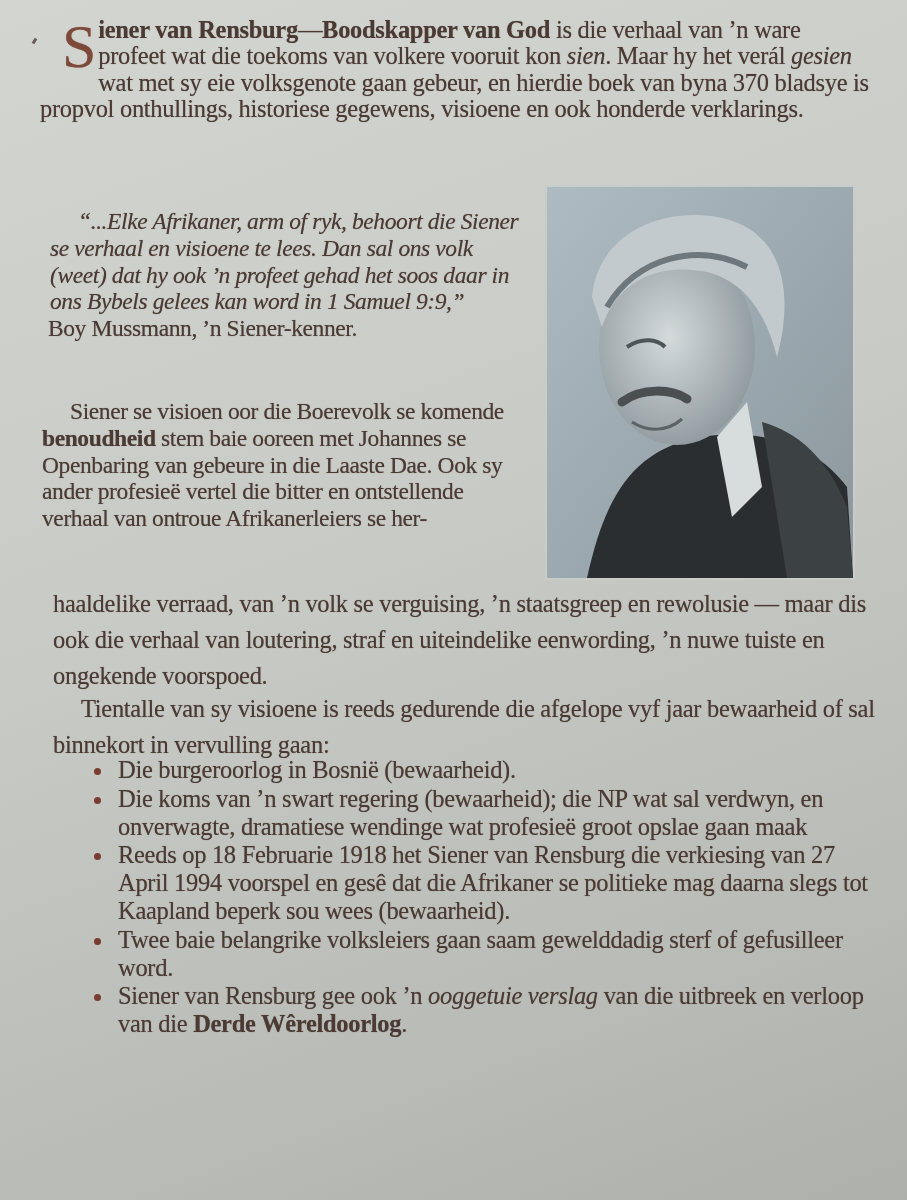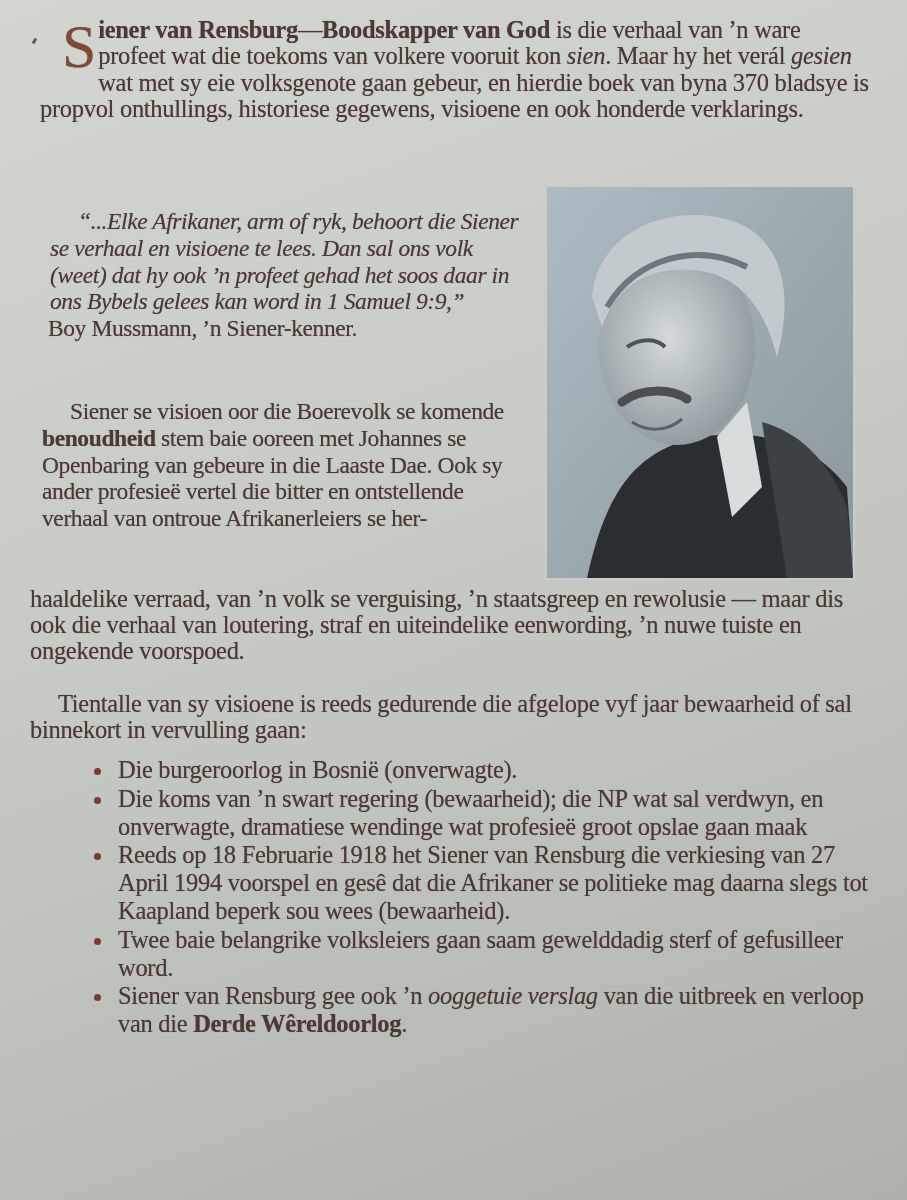--- a/index.html
+++ b/index.html
@@ -28,21 +28,21 @@
     position:absolute; left:547px; top:187px; width:306px; height:391px;
     background:#9fadb4;
     box-shadow: 0 0 0 2px #c9ccc8;
     overflow:hidden;
   }
   .narrow { position:absolute; left:50px; width:480px; font-size:23.5px; line-height:26.8px; letter-spacing:-0.4px; text-shadow:0 0 0.8px rgba(74,58,51,.6); }
   .quote { top:208px; font-style:italic; }
   .quote .attr { font-style:normal; margin-left:-2px; }
   .p2 { top:398px; left:42px; width:488px; }
   .indent { text-indent:28px; }
-  .wide { position:absolute; left:30px; width:830px; font-size:24.5px; line-height:26px; letter-spacing:-0.3px; text-shadow:0 0 0.8px rgba(74,58,51,.6); }
+  .wide { position:absolute; left:53px; width:830px; font-size:24.5px; line-height:36px; letter-spacing:-0.3px; text-shadow:0 0 0.8px rgba(74,58,51,.6); }
   .p2b { top:586px; }
   .p3 { top:691px; }
   ul.bullets { position:absolute; left:90px; top:756px; width:780px; margin:0; padding:0; list-style:none;
     font-size:24.5px; line-height:27.8px; letter-spacing:-0.3px; text-shadow:0 0 0.8px rgba(74,58,51,.6); }
   ul.bullets li { position:relative; padding-left:28px; margin-bottom:1px; }
   .dot { position:absolute; left:4px; top:12px; width:7px; height:7px; border-radius:50%; background:#7a3b30; }
 </style>
 </head>
 <body>
 
@@ -85,19 +85,19 @@
 
   <div class="narrow p2 indent">
     <span>Siener se visioen oor die Boerevolk se komende </span><span class="b">benoudheid</span><span> stem baie ooreen met Johannes se Openbaring van gebeure in die Laaste Dae. Ook sy ander profesieë vertel die bitter en ontstellende verhaal van ontroue Afrikanerleiers se her-</span>
   </div>
 
   <div class="wide p2b">haaldelike verraad, van ’n volk se verguising, ’n staatsgreep en rewolusie — maar dis ook die verhaal van loutering, straf en uiteindelike eenwording, ’n nuwe tuiste en ongekende voorspoed.</div>
 
   <div class="wide p3 indent">Tientalle van sy visioene is reeds gedurende die afgelope vyf jaar bewaarheid of sal binnekort in vervulling gaan:</div>
 
   <ul class="bullets">
-    <li><span class="dot"></span><span>Die burgeroorlog in Bosnië (onverwagte).</span></li>
+    <li><span class="dot"></span><span>Die burgeroorlog in Bosnië (bewaarheid).</span></li>
     <li><span class="dot"></span><span>Die koms van ’n swart regering (bewaarheid); die NP wat sal verdwyn, en onverwagte, dramatiese wendinge wat profesieë groot opslae gaan maak</span></li>
     <li><span class="dot"></span><span>Reeds op 18 Februarie 1918 het Siener van Rensburg die verkiesing van 27 April 1994 voorspel en gesê dat die Afrikaner se politieke mag daarna slegs tot Kaapland beperk sou wees (bewaarheid).</span></li>
     <li><span class="dot"></span><span>Twee baie belangrike volksleiers gaan saam gewelddadig sterf of gefusilleer word.</span></li>
     <li><span class="dot"></span><span>Siener van Rensburg gee ook ’n </span><span class="i">ooggetuie verslag</span><span> van die uitbreek en verloop van die </span><span class="b">Derde Wêreldoorlog</span><span>.</span></li>
   </ul>
 </div>
 
 </body></html>

